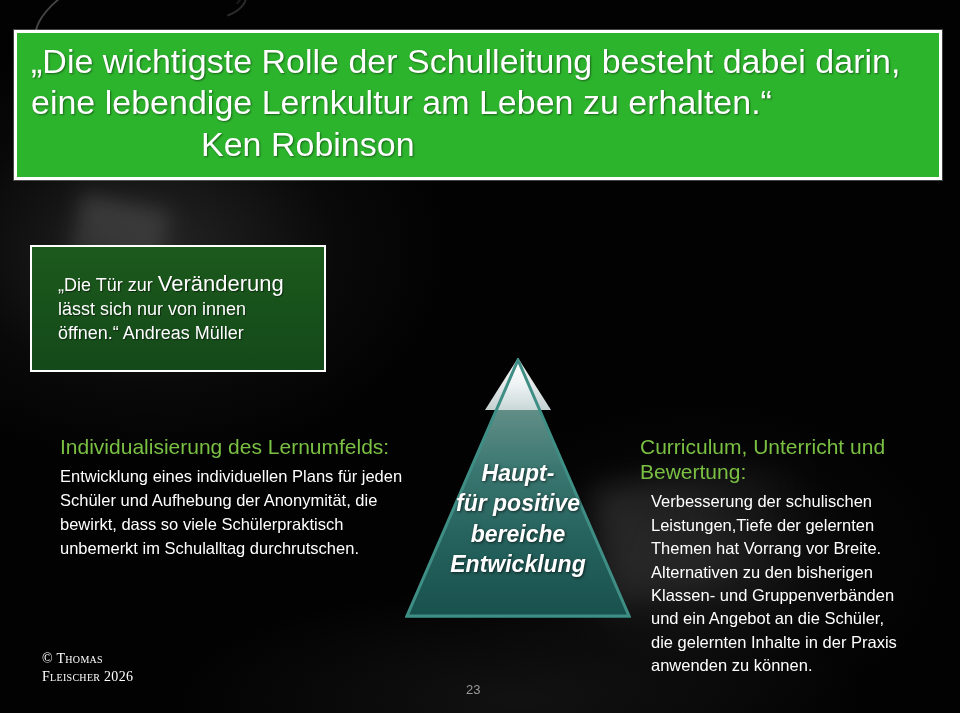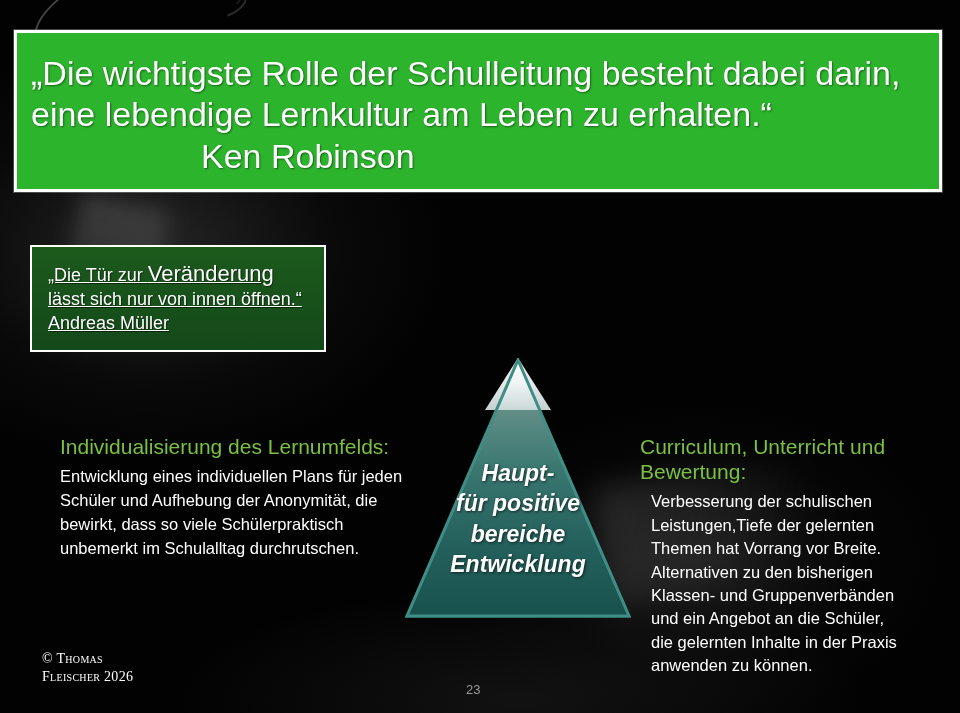--- a/index.html
+++ b/index.html
@@ -75,21 +75,21 @@
 
   
   .quote-banner {
     position: absolute;
     left: 14px;
     top: 30px;
     width: 928px;
     box-sizing: border-box;
     background: #2db42d;
     border: 3px solid #ffffff;
-    padding: 20px 14px 12px 14px;
+    padding: 8px 14px 12px 14px;
     box-shadow: 0 0 0 1px rgba(255,255,255,0.25);
   }
   .quote-text {
     color: #ffffff;
     font-size: 34px;
     line-height: 1.22;
     font-weight: 400;
     text-shadow: 1px 1px 2px rgba(0,0,0,0.45);
     margin: 0;
   }
@@ -103,26 +103,25 @@
     position: absolute;
     left: 30px;
     top: 245px;
     width: 296px;
     box-sizing: border-box;
     background: linear-gradient(180deg, #1c5a1c 0%, #14491a 100%);
     border: 2px solid #ffffff;
     padding: 8px 10px 10px 12px;
   }
   .small-quote p {
-    margin: 4px;
+    margin: 14px;
     color: #ffffff;
     font-size: 18px;
     line-height: 1.32;
     text-shadow: 1px 1px 1px rgba(0,0,0,0.5);
-    text-decoration: underline;
   }
   .small-quote .big {
     font-size: 22px;
   }
   .small-quote .author {
     font-size: 18px;
   }
 
   
   .block { position: absolute; }

